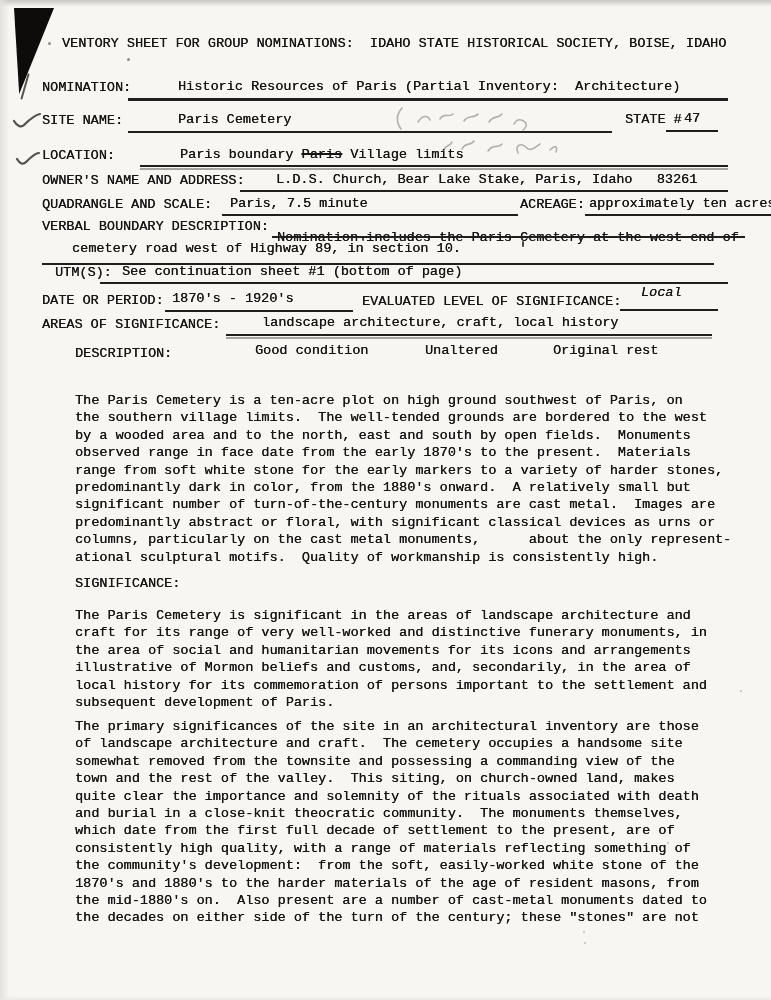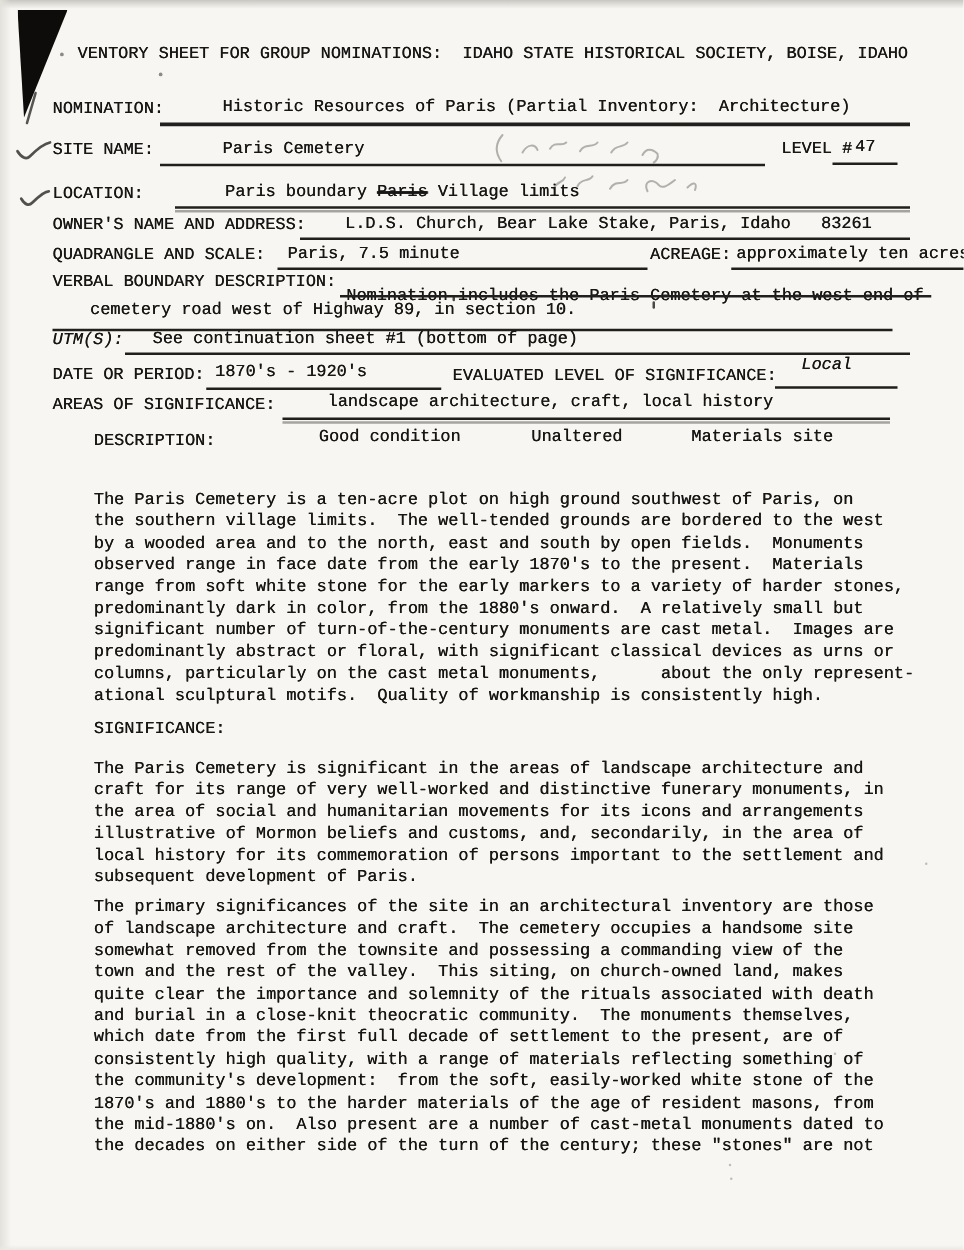--- a/index.html
+++ b/index.html
@@ -77,21 +77,21 @@
   </svg>
 
   <span class="t" style="left:62px; top:36px;">VENTORY SHEET FOR GROUP NOMINATIONS:  IDAHO STATE HISTORICAL SOCIETY, BOISE, IDAHO</span>
 
   <span class="t" style="left:42px; top:80px;">NOMINATION:</span>
   <span class="t" style="left:178px; top:79px;">Historic Resources of Paris (Partial Inventory:  Architecture)</span>
   <div class="ul ul-thick" style="left:128px; top:98px; width:600px;"></div>
 
   <span class="t" style="left:42px; top:113px;">SITE NAME:</span>
   <span class="t" style="left:178px; top:112px;">Paris Cemetery</span>
-  <span class="t" style="left:625px; top:112px;">LEVEL #</span>
+  <span class="t" style="left:625px; top:112px;">STATE #</span>
   <span class="t" style="left:684px; top:111px;">47</span>
   <div class="ul" style="left:128px; top:131px; width:484px;"></div>
   <div class="ul" style="left:666px; top:130px; width:52px;"></div>
 
   <span class="t" style="left:42px; top:148px;">LOCATION:</span>
   <span class="t" style="left:180px; top:147px;"><span>Paris boundary </span><span class="struck">Paris</span><span> Village limits</span></span>
   <div class="ul ul-double" style="left:140px; top:165px; width:588px;"></div>
 
   <span class="t" style="left:42px; top:173px;">OWNER'S NAME AND ADDRESS:</span>
   <span class="t" style="left:248px; top:172px;margin-left:28px;">L.D.S. Church, Bear Lake Stake, Paris, Idaho   83261</span>
@@ -103,39 +103,39 @@
   <span class="t" style="left:589px; top:196px;">approximately ten acres</span>
   <div class="ul" style="left:222px; top:214px; width:296px;"></div>
   <div class="ul" style="left:585px; top:214px; width:186px;"></div>
 
   <span class="t" style="left:42px; top:219px;">VERBAL BOUNDARY DESCRIPTION:</span>
   <span class="t" style="left:277px; top:230px;">Nomination includes the Paris Cemetery at the west end of</span>
   <div class="ul" style="left:272px; top:236px; width:473px;"></div>
   <span class="t" style="left:72px; top:241px;">cemetery road west of Highway 89, in section 10.</span>
   <div class="ul" style="left:42px; top:263px; width:672px;"></div>
 
-  <span class="t" style="left:42px; top:265px;font-style:italic;">UTM(S):</span>
+  <span class="t" style="left:55px; top:265px;">UTM(S):</span>
   <span class="t" style="left:122px; top:264px;">See continuation sheet #1 (bottom of page)</span>
   <div class="ul" style="left:100px; top:282px; width:628px;"></div>
 
   <span class="t" style="left:42px; top:293px;">DATE OR PERIOD:</span>
   <span class="t" style="left:172px; top:291px;">1870's - 1920's</span>
   <span class="t" style="left:362px; top:294px;">EVALUATED LEVEL OF SIGNIFICANCE:</span>
   <span class="t" style="left:641px; top:285px;font-style:italic;">Local</span>
   <div class="ul" style="left:165px; top:310px; width:188px;"></div>
   <div class="ul" style="left:620px; top:309px; width:98px;"></div>
 
   <span class="t" style="left:42px; top:317px;">AREAS OF SIGNIFICANCE:</span>
   <span class="t" style="left:262px; top:315px;">landscape architecture, craft, local history</span>
   <div class="ul ul-double" style="left:226px; top:334px; width:486px;"></div>
 
   <span class="t" style="left:75px; top:346px;">DESCRIPTION:</span>
   <span class="t" style="left:255px; top:343px;">Good condition</span>
   <span class="t" style="left:425px; top:343px;">Unaltered</span>
-  <span class="t" style="left:553px; top:343px;">Materials site</span>
+  <span class="t" style="left:553px; top:343px;">Original rest</span>
 
   <div class="para" style="left:75px; top:392px;">The Paris Cemetery is a ten-acre plot on high ground southwest of Paris, on
 the southern village limits.  The well-tended grounds are bordered to the west
 by a wooded area and to the north, east and south by open fields.  Monuments
 observed range in face date from the early 1870's to the present.  Materials
 range from soft white stone for the early markers to a variety of harder stones,
 predominantly dark in color, from the 1880's onward.  A relatively small but
 significant number of turn-of-the-century monuments are cast metal.  Images are
 predominantly abstract or floral, with significant classical devices as urns or
 columns, particularly on the cast metal monuments,      about the only represent-

